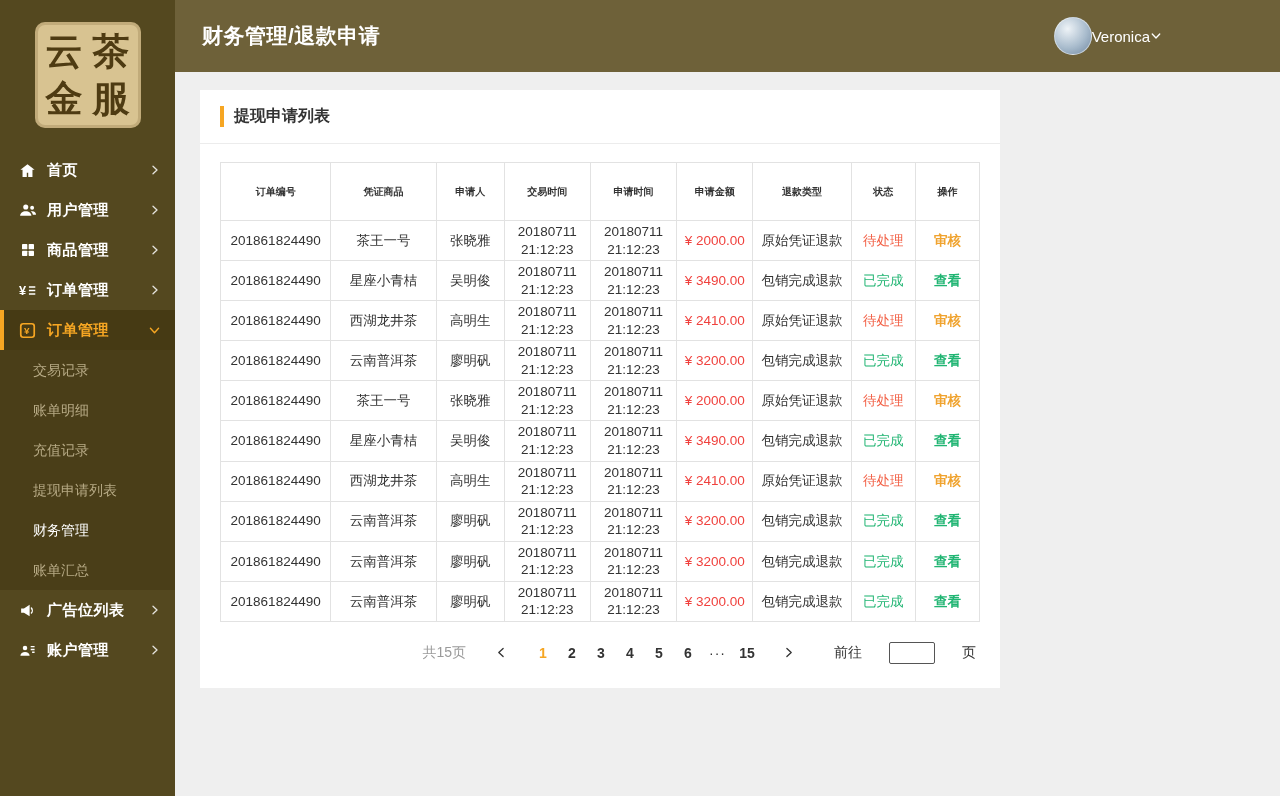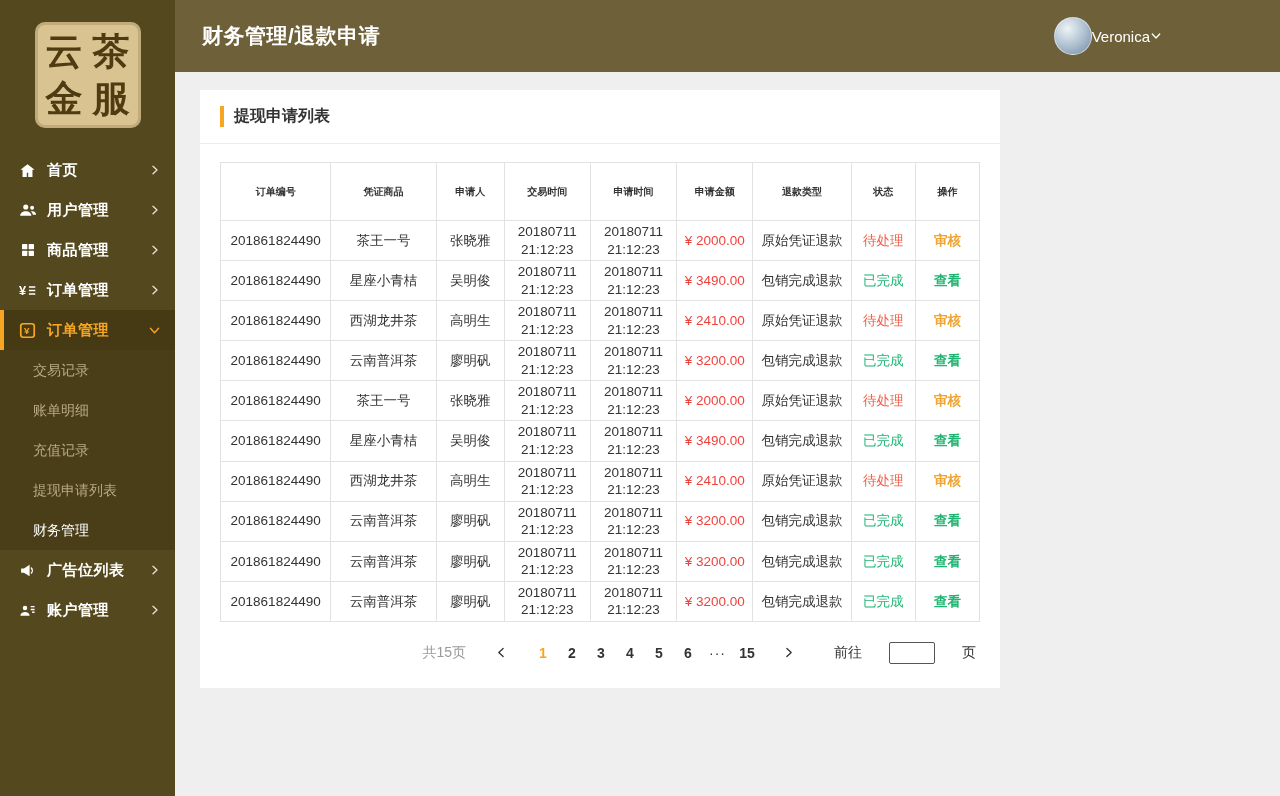--- a/index.html
+++ b/index.html
@@ -157,20 +157,21 @@
             <path d="M4.5 8l7.5 8 7.5-8" fill="none" stroke="currentColor" stroke-width="2.6" stroke-linecap="round" stroke-linejoin="round"></path>
           </svg>
         </span>
       </div>
       <div class="submenu">
         <div class="sub-item">交易记录</div>
         <div class="sub-item">账单明细</div>
         <div class="sub-item">充值记录</div>
         <div class="sub-item">提现申请列表</div>
         <div class="sub-item active">财务管理</div>
+        <div class="sub-item">账单汇总</div>
       </div>
       <div class="nav-item">
         <span class="nav-icon">
           <svg viewBox="0 0 24 24" width="17" height="17">
             <path fill="currentColor" d="M3 9v6h4l8 5V4L7 9H3z"></path>
             <path d="M17.5 8.5c1.6 1.8 1.6 5.2 0 7" fill="none" stroke="currentColor" stroke-width="2" stroke-linecap="round"></path>
           </svg>
         </span>
         <span class="nav-label">广告位列表</span>
         <span class="nav-chevron">

